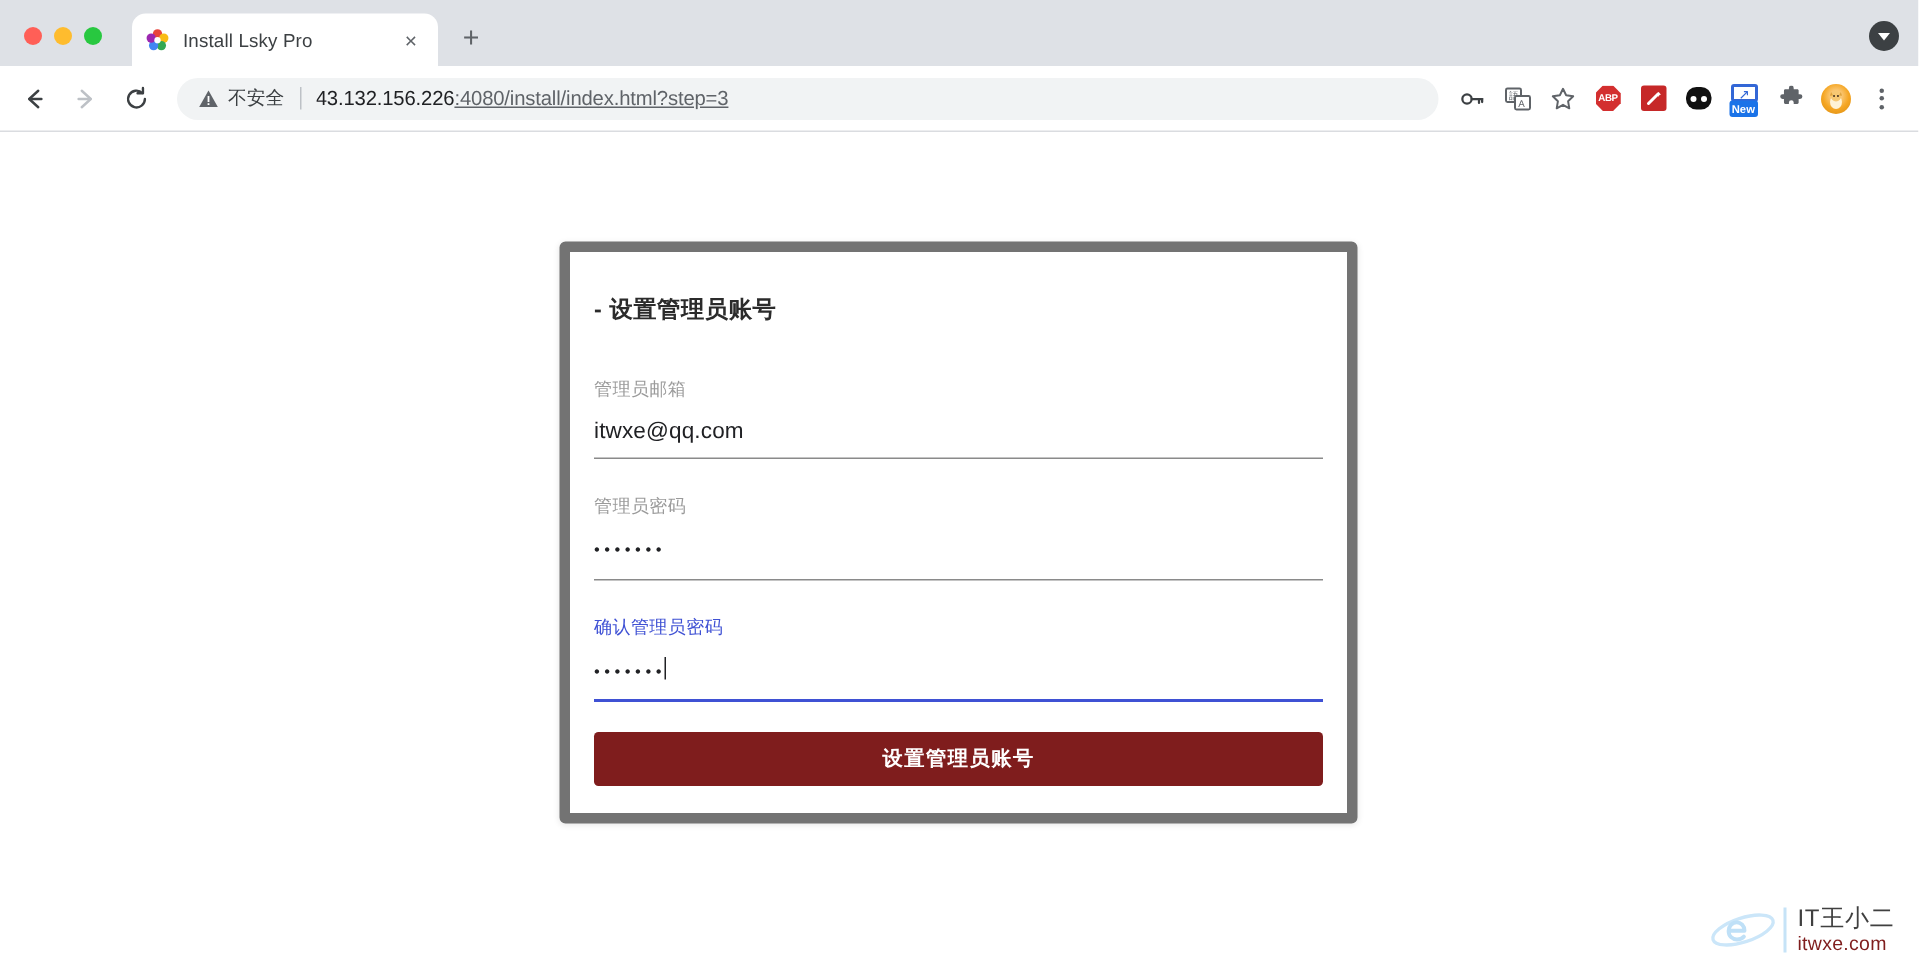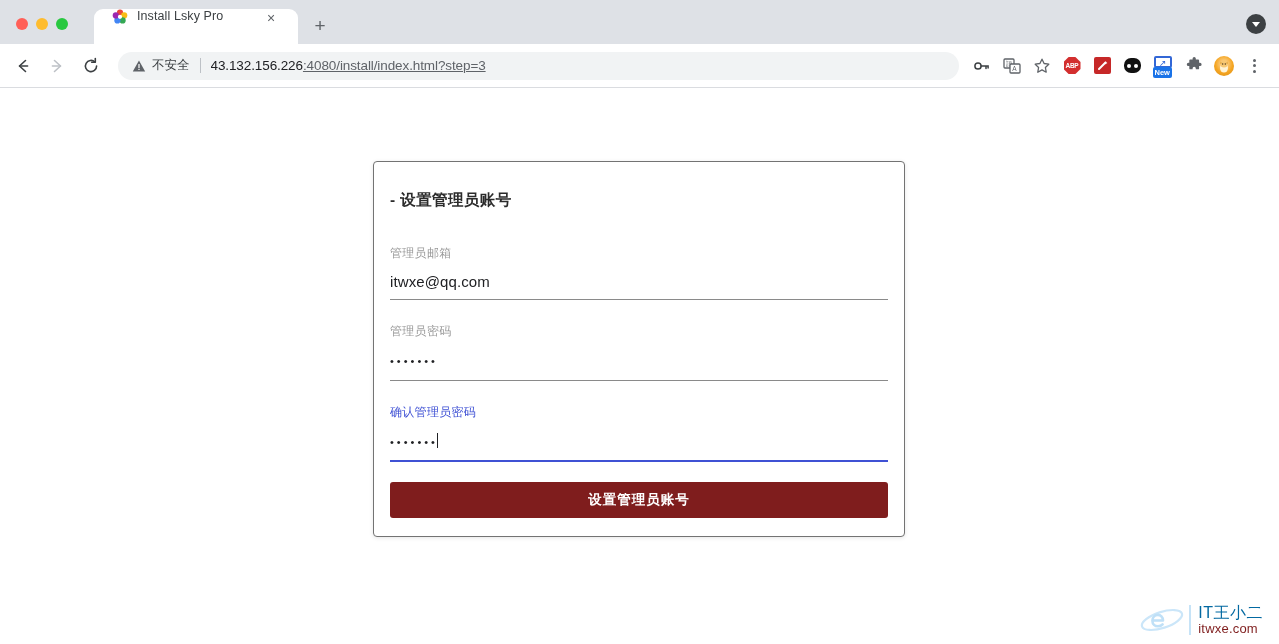--- a/index.html
+++ b/index.html
@@ -26,24 +26,24 @@
   }
   .light { width: 12px; height: 12px; border-radius: 50%; }
   .light.red { background: #ff5f57; }
   .light.yellow { background: #febc2e; }
   .light.green { background: #28c840; }
 
   .tab {
     width: 204px; height: 35px;
     background: #ffffff;
     border-radius: 9px 9px 0 0;
-    display: flex; align-items: flex-start;
-    padding: 0 18px;
-    position: relative;
-    margin-left: 16px;
+    display: flex; align-items: center;
+    padding: 0 9px;
+    position: relative;
+    margin-left: 10px;
   }
   .favicon {
     width: 16px; height: 16px;
     flex: 0 0 16px;
     margin-right: 9px;
     position: relative;
   }
   .tab-title {
     font-size: 12.5px; color: #3c4043;
     white-space: nowrap; overflow: hidden;
@@ -204,21 +204,21 @@
     width: 1279px; height: 555px;
     background: #ffffff;
     overflow: hidden;
   }
 
   .card {
     position: absolute;
     left: 373px; top: 72px;
     width: 532px;
     background: #ffffff;
-    border: 1px solid #737373;
+    border: 7px solid #737373;
     border-radius: 4px;
     box-shadow: 0 1px 4px rgba(0,0,0,0.10);
     padding: 28px 16px 18px 16px;
   }
   .card-title {
     font-size: 15.5px;
     font-weight: bold;
     color: #2b2b2b;
     padding: 0 0 0 0;
     margin-bottom: 34px;
@@ -285,21 +285,21 @@
     display: flex; align-items: center;
     opacity: 1;
   }
   .wm-logo {
     width: 46px; height: 32px;
     position: relative;
     margin-right: 4px;
   }
   .wm-bar { width: 2px; height: 30px; background: #c6e3f7; margin-right: 7px; }
   .wm-text { line-height: 1.05; }
-  .wm-line1 { font-size: 16px; color: #0369a1; letter-spacing: 0.5px; }
+  .wm-line1 { font-size: 16px; color: #404040; letter-spacing: 0.5px; }
   .wm-line2 { font-size: 13px; color: #7f1d1d; letter-spacing: 0.2px; }
 </style>
 </head>
 <body>
 
 <div class="browser">
 
   <div class="tabstrip">
     <div class="traffic">
       <span class="light red"></span>

